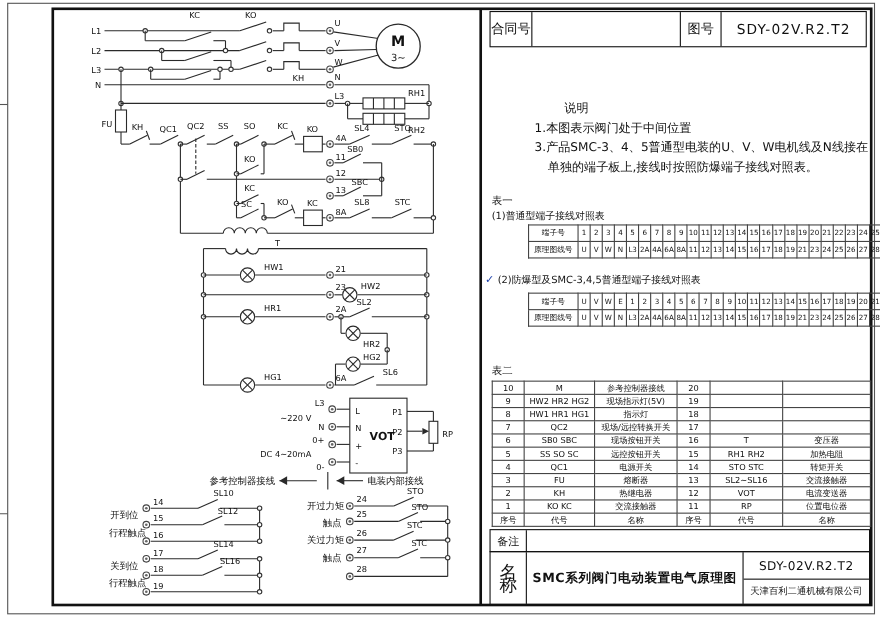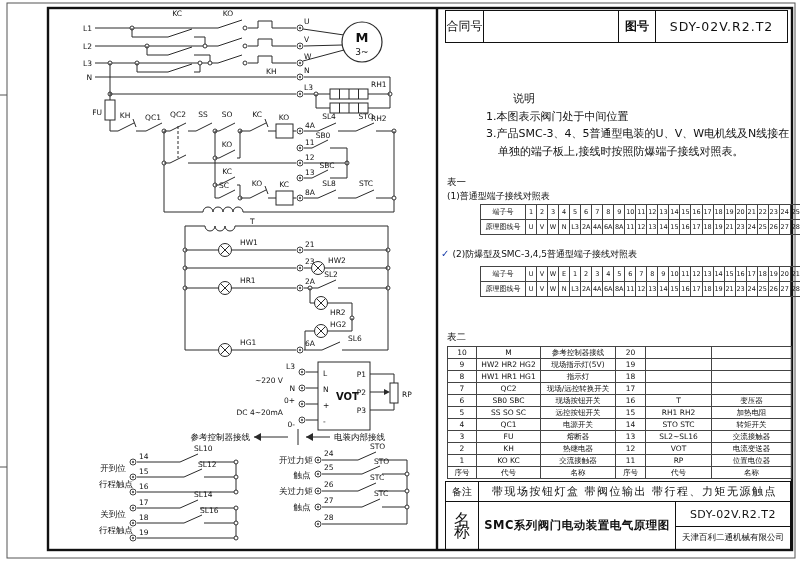--- a/index.html
+++ b/index.html
@@ -11,21 +11,21 @@
   .thin{stroke:#555;stroke-width:1;fill:none;}
   .to{fill:#fff;stroke:#444;stroke-width:1;}
   .ti{fill:#666;stroke:none;}
   .jc{fill:#fff;stroke:#333;stroke-width:1;}
   .dash{stroke:#2a2a2a;stroke-width:1;stroke-dasharray:3,2;fill:none;}
   .panel{position:absolute;}
   .hdr{left:445px;top:10px;width:343px;height:33px;display:flex;border:1.4px solid #111;box-sizing:border-box;}
   .hdr>div{display:flex;align-items:center;justify-content:center;box-sizing:border-box;font-size:12px;white-space:nowrap;}
   .hdr .c1{width:38px;border-right:1.4px solid #111;}
   .hdr .c2{width:135px;border-right:1.4px solid #111;}
-  .hdr .c3{width:37px;border-right:1.4px solid #111;font-weight:bold;}
+  .hdr .c3{width:37px;border-right:1.4px solid #111;}
   .hdr .c4{flex:1;letter-spacing:1px;font-size:12.5px;}
   .notes{left:458px;top:90px;width:330px;font-size:11px;line-height:17.5px;white-space:nowrap;margin-left:20px;}
   .notes .nt{padding-left:35px;}
   .notes .nl{padding-left:8px;}
   .notes .nl2{padding-left:20px;}
   .lbl{position:absolute;font-size:9.5px;white-space:nowrap;}
   .chk{color:#1b3faa;font-size:10px;font-weight:bold;margin-right:3px;}
   table.t1{position:absolute;border-collapse:collapse;table-layout:fixed;width:344px;margin-left:33px;}
   table.t1 td{border:1px solid #444;font-size:6.5px;text-align:center;height:14px;padding:0;overflow:hidden;white-space:nowrap;}
   table.t1 td.rh{width:44px;font-size:7px;}
@@ -734,21 +734,20 @@
         <td>名称</td>
         <td>序号</td>
         <td>代号</td>
         <td>名称</td>
       </tr>
   </tbody>
 </table>
 
 <div class="panel remark">
   <div class="rl">备注</div>
-  <div class="rt">带现场按钮灯盒 带阀位输出 带行程、力矩无源触点</div>
 </div>
 
 <div class="panel tblock">
   <div class="nl">名 称</div>
   <div class="nm">SMC系列阀门电动装置电气原理图</div>
   <div class="nr">
     <div class="no">SDY-02V.R2.T2</div>
     <div class="co">天津百利二通机械有限公司</div>
   </div>
 </div>

